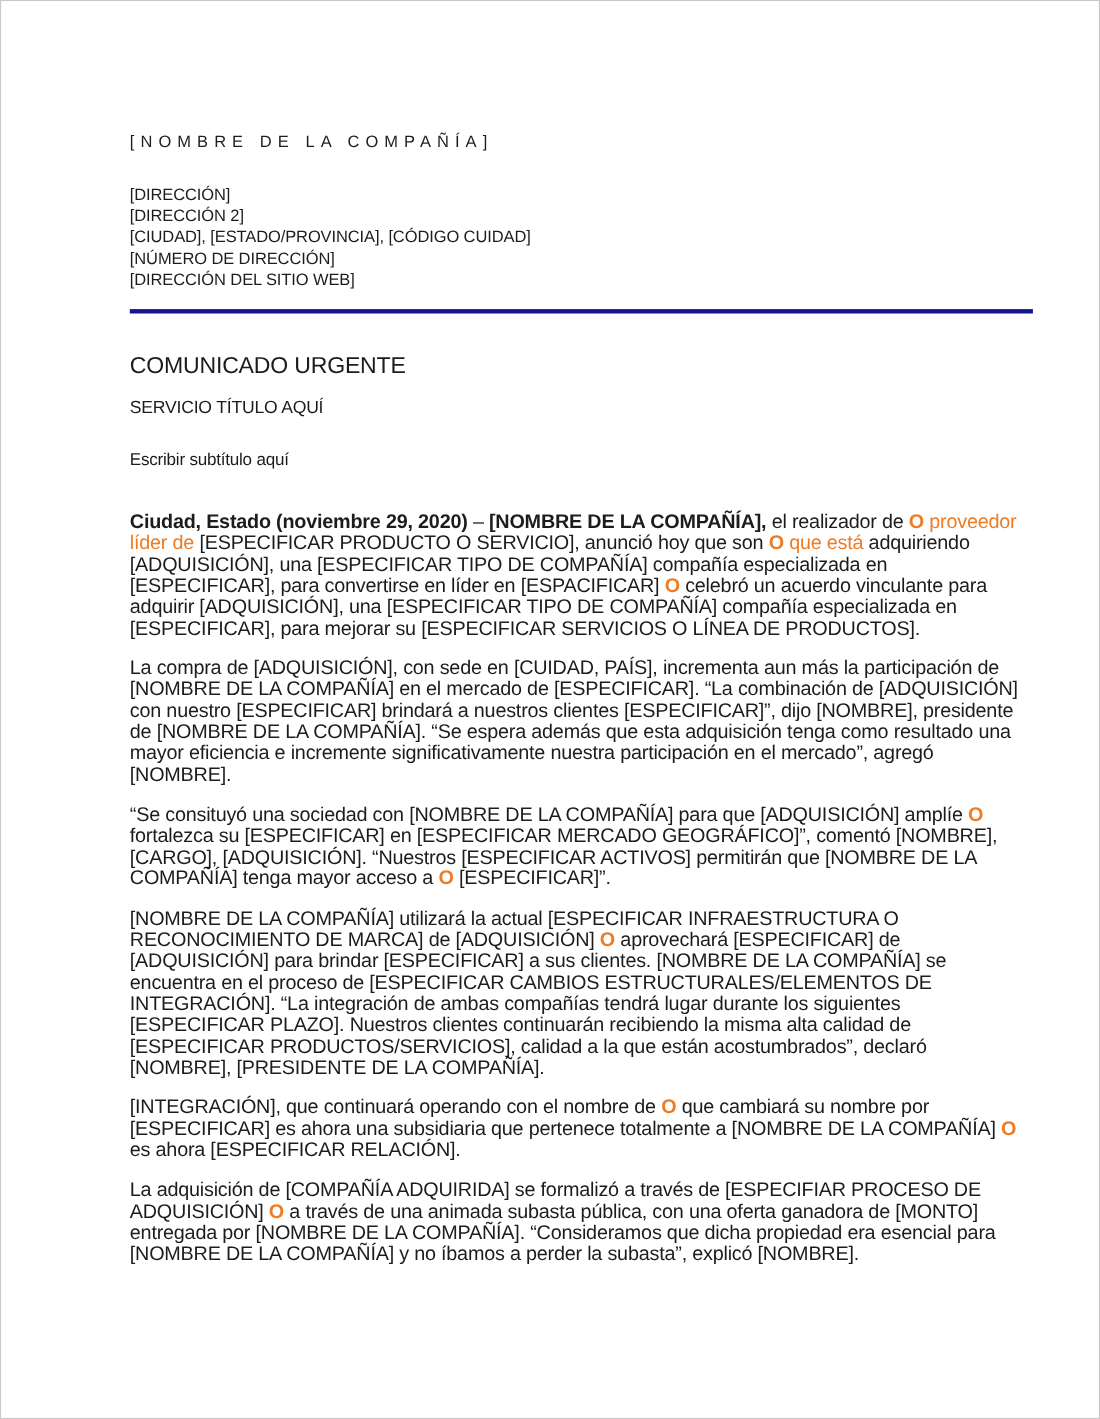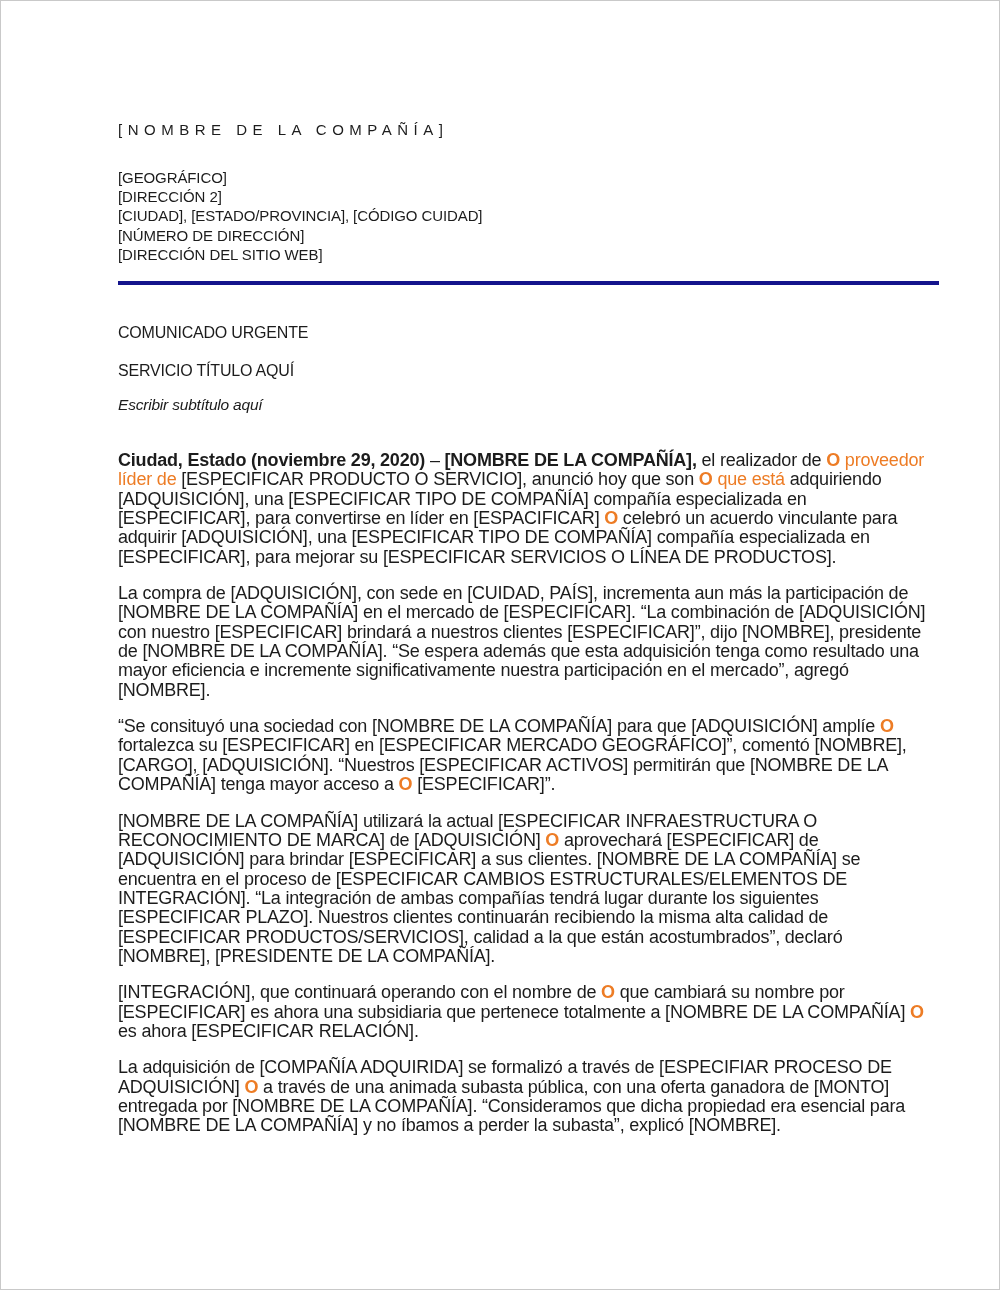--- a/index.html
+++ b/index.html
@@ -40,44 +40,44 @@
     letter-spacing: -0.1px;
   }
   .divider {
     height: 4px;
     width: 100%;
     background: var(--divider-navy, #14148C);
     margin-top: 17px;
     border: none;
   }
   
-  .kicker   { margin-top: 39px; font-size: 16px; line-height: 18px; letter-spacing: -0.2px; }
+  .kicker   { margin-top: 39px; font-size: 21px; line-height: 18px; letter-spacing: -0.2px; }
   .rel-title{ margin-top: 20px; font-size: 16px; line-height: 18px; letter-spacing: -0.2px; }
-  .rel-sub  { margin-top: 16px; font-size: 15.5px; line-height: 18px; letter-spacing: -0.2px; font-style: italic; }
+  .rel-sub  { margin-top: 30px; font-size: 15.5px; line-height: 18px; letter-spacing: -0.2px; }
   
   .body-copy { margin-top: 37px; }
   .body-copy p {
     margin: 0 0 17px 0;
     font-size: 18px;
     line-height: 19.35px;
     letter-spacing: -0.2px;
     text-align: left;
   }
   .b { font-weight: bold; }
 </style>
 </head>
 <body>
 
 <div class="page">
 
   <div class="letterhead">
     <div class="company-name">[NOMBRE DE LA COMPAÑÍA]</div>
 
     <div class="address-block">
-      <div class="address-line">[GEOGRÁFICO]</div>
+      <div class="address-line">[DIRECCIÓN]</div>
       <div class="address-line">[DIRECCIÓN 2]</div>
       <div class="address-line">[CIUDAD], [ESTADO/PROVINCIA], [CÓDIGO CUIDAD]</div>
       <div class="address-line">[NÚMERO DE DIRECCIÓN]</div>
       <div class="address-line">[DIRECCIÓN DEL SITIO WEB]</div>
     </div>
 
     <div class="divider"></div>
   </div>
 
   <div class="kicker">COMUNICADO URGENTE</div>

